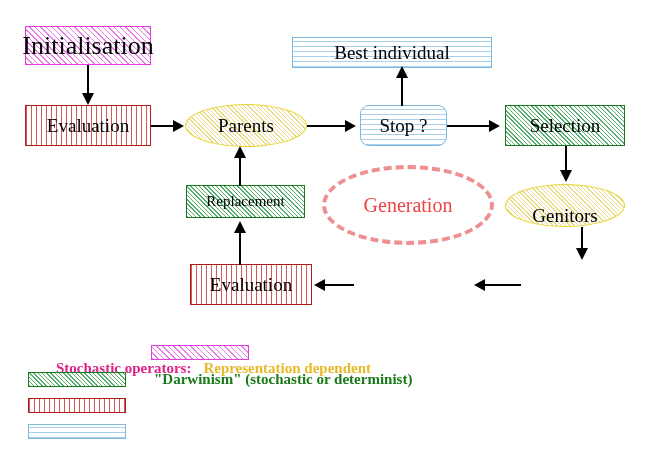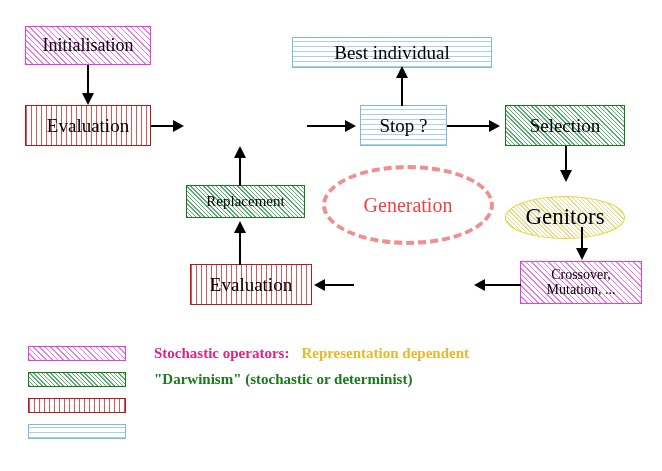--- a/index.html
+++ b/index.html
@@ -31,21 +31,21 @@
   .box {
     border-width: 1.5px;
     border-style: solid;
   }
   .ellipse {
     border-radius: 50%;
     border-width: 1.5px;
     border-style: solid;
   }
   .rounded {
-    border-radius: 0;
+    border-radius: 9px;
   }
 
   
   
   .fill-magenta {
     border-color: #e23ce2;
     background-color: #ffffff;
     background-image: repeating-linear-gradient(
       45deg,
       #e87ce8 0px, #e87ce8 1px,
@@ -165,49 +165,48 @@
   .lbl-generation {
     color: #ef4444;
     font-size: 20px;
   }
 </style>
 </head>
 <body>
 
 <div id="canvas">
 
-  <div class="node box fill-magenta" style="left:25px; top:26px; width:126px; height:39px; font-size:18px;">
+  <div class="node box fill-magenta" style="left:25px; top:26px; width:126px; height:39px; font-size:26px;">
     <span>Initialisation</span>
   </div>
 
   <div class="node box fill-red" style="left:25px; top:105px; width:126px; height:41px; font-size:19px;">
     <span>Evaluation</span>
   </div>
 
+  <div class="node ellipse fill-yellow" style="left:185px; top:104px; width:122px; height:43px; font-size:19px;">
+    <span>Parents</span>
+  </div>
 
   <div class="node box fill-blue" style="left:292px; top:37px; width:200px; height:31px; font-size:19px;">
     <span>Best individual</span>
   </div>
 
   <div class="node box rounded fill-blue" style="left:360px; top:105px; width:87px; height:41px; font-size:19px;">
     <span>Stop ?</span>
   </div>
 
   <div class="node box fill-green" style="left:505px; top:105px; width:120px; height:41px; font-size:19px;">
     <span>Selection</span>
   </div>
 
-  <div class="node ellipse fill-yellow" style="left:505px; top:196px; width:120px; height:43px; font-size:23px;">
+  <div class="node ellipse fill-yellow" style="left:505px; top:184px; width:120px; height:43px; font-size:19px;align-items:flex-end;">
     <span>Genitors</span>
   </div>
 
-  <div class="node box fill-magenta" style="left:520px; top:261px; width:122px; height:43px; font-size:14px;">
-    <span>Crossover,
-Mutation, ...</span>
-  </div>
 
 
   <div class="node box fill-red" style="left:190px; top:264px; width:122px; height:41px; font-size:19px;">
     <span>Evaluation</span>
   </div>
 
   <div class="node box fill-green" style="left:186px; top:185px; width:119px; height:33px; font-size:15px;">
     <span>Replacement</span>
   </div>
 
@@ -243,21 +242,21 @@
   <div class="arrow arrow-left" style="left:314px; top:279px;"></div>
 
   <div class="edge edge-v" style="left:239px; top:228px; height:37px;"></div>
   <div class="arrow arrow-up" style="left:234px; top:221px;"></div>
 
   <div class="edge edge-v" style="left:239px; top:156px; height:30px;"></div>
   <div class="arrow arrow-up" style="left:234px; top:146px;"></div>
 
   <div id="legend">
 
-    <div class="legend-row" style="top:7px;">
+    <div class="legend-row" style="top:7px;flex-direction:column;">
       <div class="legend-swatch fill-magenta" style="border:1.5px solid #e23ce2;"></div>
       <div class="legend-label">
         <span class="t-magenta">Stochastic operators:</span><span class="t-yellow part2">Representation dependent</span>
       </div>
     </div>
 
     <div class="legend-row" style="top:33px;">
       <div class="legend-swatch fill-green" style="border:1.5px solid #1a7a1a;"></div>
       <div class="legend-label t-green">"Darwinism" (stochastic or determinist)</div>
     </div>

